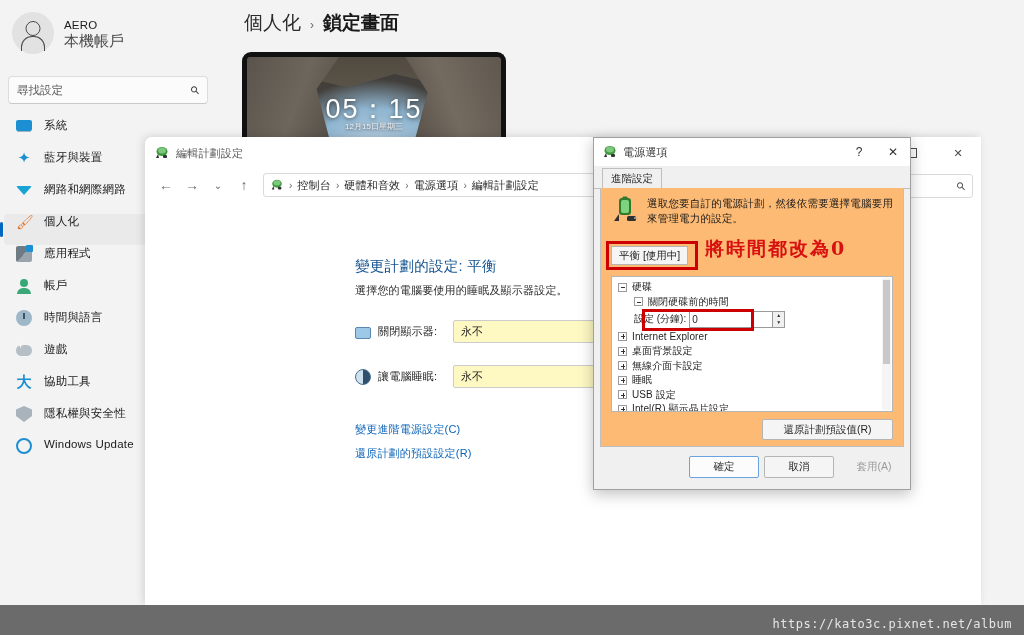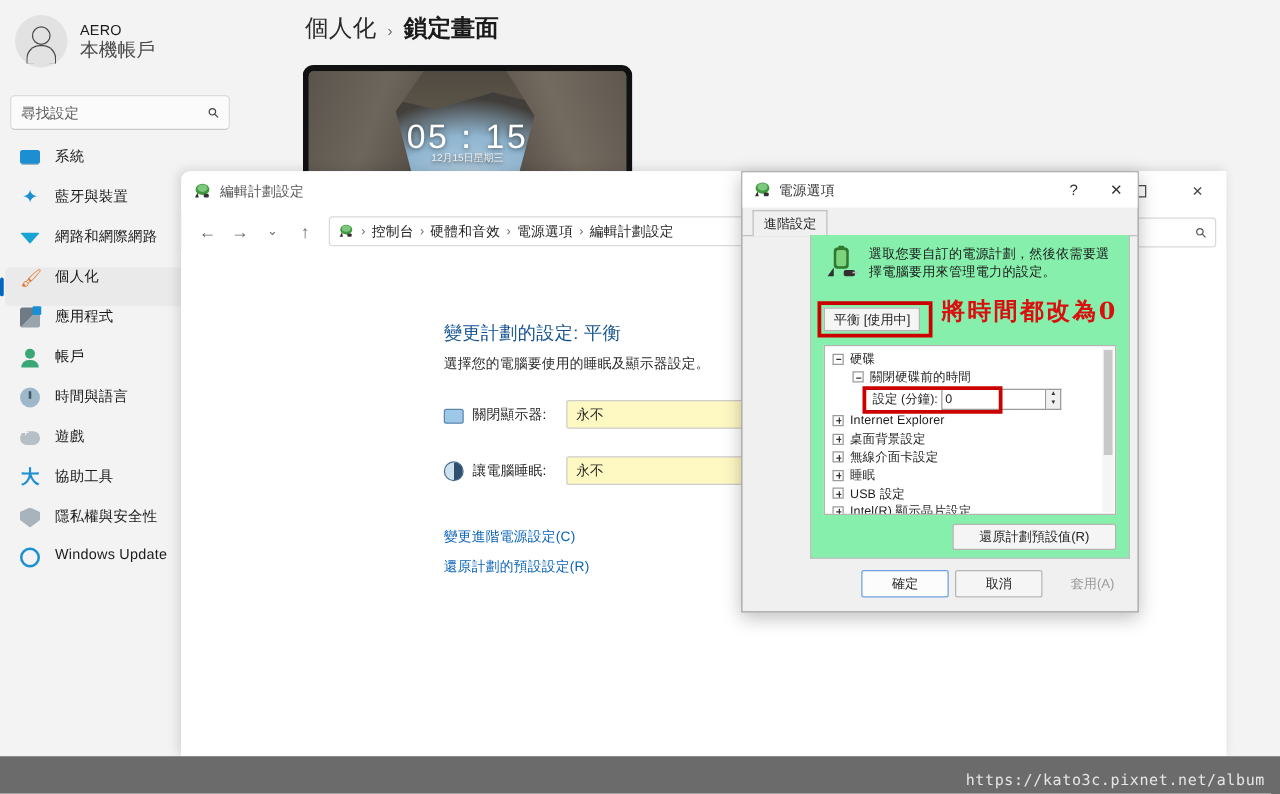--- a/index.html
+++ b/index.html
@@ -40,21 +40,21 @@
     transform: translateX(-50%);
     width: 22px; height: 14px;
     border: 1.6px solid #4a4a4a; border-bottom: none;
     border-radius: 11px 11px 0 0;
   }
   .account-name { font-size: 11.5px; color: #1a1a1a; line-height: 15px; letter-spacing: .2px; }
   .account-type { font-size: 15px; color: #4b4b4b; line-height: 15px; }
 
   .search-box {
     position: absolute; left: 8px; top: 76px;
-    width: 176px; height: 28px;
+    width: 200px; height: 28px;
     background: #fbfbfb;
     border: 1px solid #dcdcdc; border-bottom-color: #c8c8c8;
     border-radius: 4px;
     display: flex; align-items: center; padding: 0 8px;
   }
   .search-box .ph { font-size: 11.5px; color: #5c5c5c; flex: 1; }
   .search-box .mag { font-size: 11px; color: #444; transform: rotate(-45deg); }
 
   .nav { position: absolute; left: 4px; top: 118px; width: 214px; }
   .nav-item {
@@ -201,21 +201,21 @@
       font-size: 12px; color: #333; }
 
   .po-tabstrip { position: absolute; left: 0; top: 28px; right: 0; height: 22px; }
   .po-tab {
     position: absolute; left: 8px; top: 2px; height: 21px; padding: 0 8px;
     background: #f0f0f0; border: 1px solid #bfbfbf; border-bottom: none;
     display: flex; align-items: center; font-size: 10.5px; color: #1f1f1f;
   }
   .po-tabline { position: absolute; left: 0; right: 0; top: 22px; height: 1px; background: #bfbfbf; }
   .po-panel { position: absolute; left: 6px; top: 50px; right: 6px; bottom: 42px;
-      background: #86efac; border: 1px solid #bfbfbf; border-top: none; margin-left: 48px; }
+      background: #fdba74; border: 1px solid #bfbfbf; border-top: none; }
 
   .po-hdr { position: absolute; left: 10px; top: 8px; right: 8px; display: flex; gap: 8px; }
   .po-hdr-ico { width: 28px; height: 28px; flex: none; position: relative; }
   .po-hdr-text { font-size: 10.5px; color: #1a1a1a; line-height: 15px; letter-spacing: .2px; }
 
   .po-planbox {
     position: absolute; left: 10px; top: 58px; height: 19px; padding: 0 7px;
     border: 1px solid #b5b5b5; background: #f5f5f5; display: flex; align-items: center;
     font-size: 10.5px; color: #1f1f1f;
   }
@@ -235,21 +235,21 @@
     background: #fff; border: 1px solid #b5b5b5; overflow: hidden;
   }
   .tree-item { display: flex; align-items: center; height: 14.6px; font-size: 10px; color: #1f1f1f;
       letter-spacing: .1px; }
   .tbox { width: 9px; height: 9px; border: 1px solid #9a9a9a; background: #fff; flex: none;
       margin-right: 5px; position: relative; }
   .tbox::before { content:""; position:absolute; left:1.5px; top:3.5px; width:4px; height:1px; background:#333; }
   .tbox.plus::after { content:""; position:absolute; left:3.5px; top:1.5px; width:1px; height:5px; background:#333; }
   .tree-l0 { padding-left: 6px; }
   .tree-l1 { padding-left: 22px; }
-  .spin-row { display: flex; align-items: center; height: 20px; padding-left: 38px; gap: 0; }
+  .spin-row { display: flex; align-items: center; height: 20px; padding-left: 22px; gap: 0; }
   .spin-label { font-size: 10px; color: #1f1f1f; margin-right: 3px; }
   .spin-field {
     width: 84px; height: 17px; border: 1px solid #9a9a9a; background: #fff;
     font-size: 10px; color: #1f1f1f; display: flex; align-items: center; padding-left: 2px;
   }
   .spin-btns { width: 12px; height: 17px; border: 1px solid #9a9a9a; border-left: none;
       background: #f0f0f0; display: flex; flex-direction: column; }
   .spin-btns div { flex: 1; display: flex; align-items: center; justify-content: center;
       font-size: 5px; color: #333; line-height: 1; }
   .hl-spin { position: absolute; left: 30px; top: 32px; width: 112px; height: 22px;

